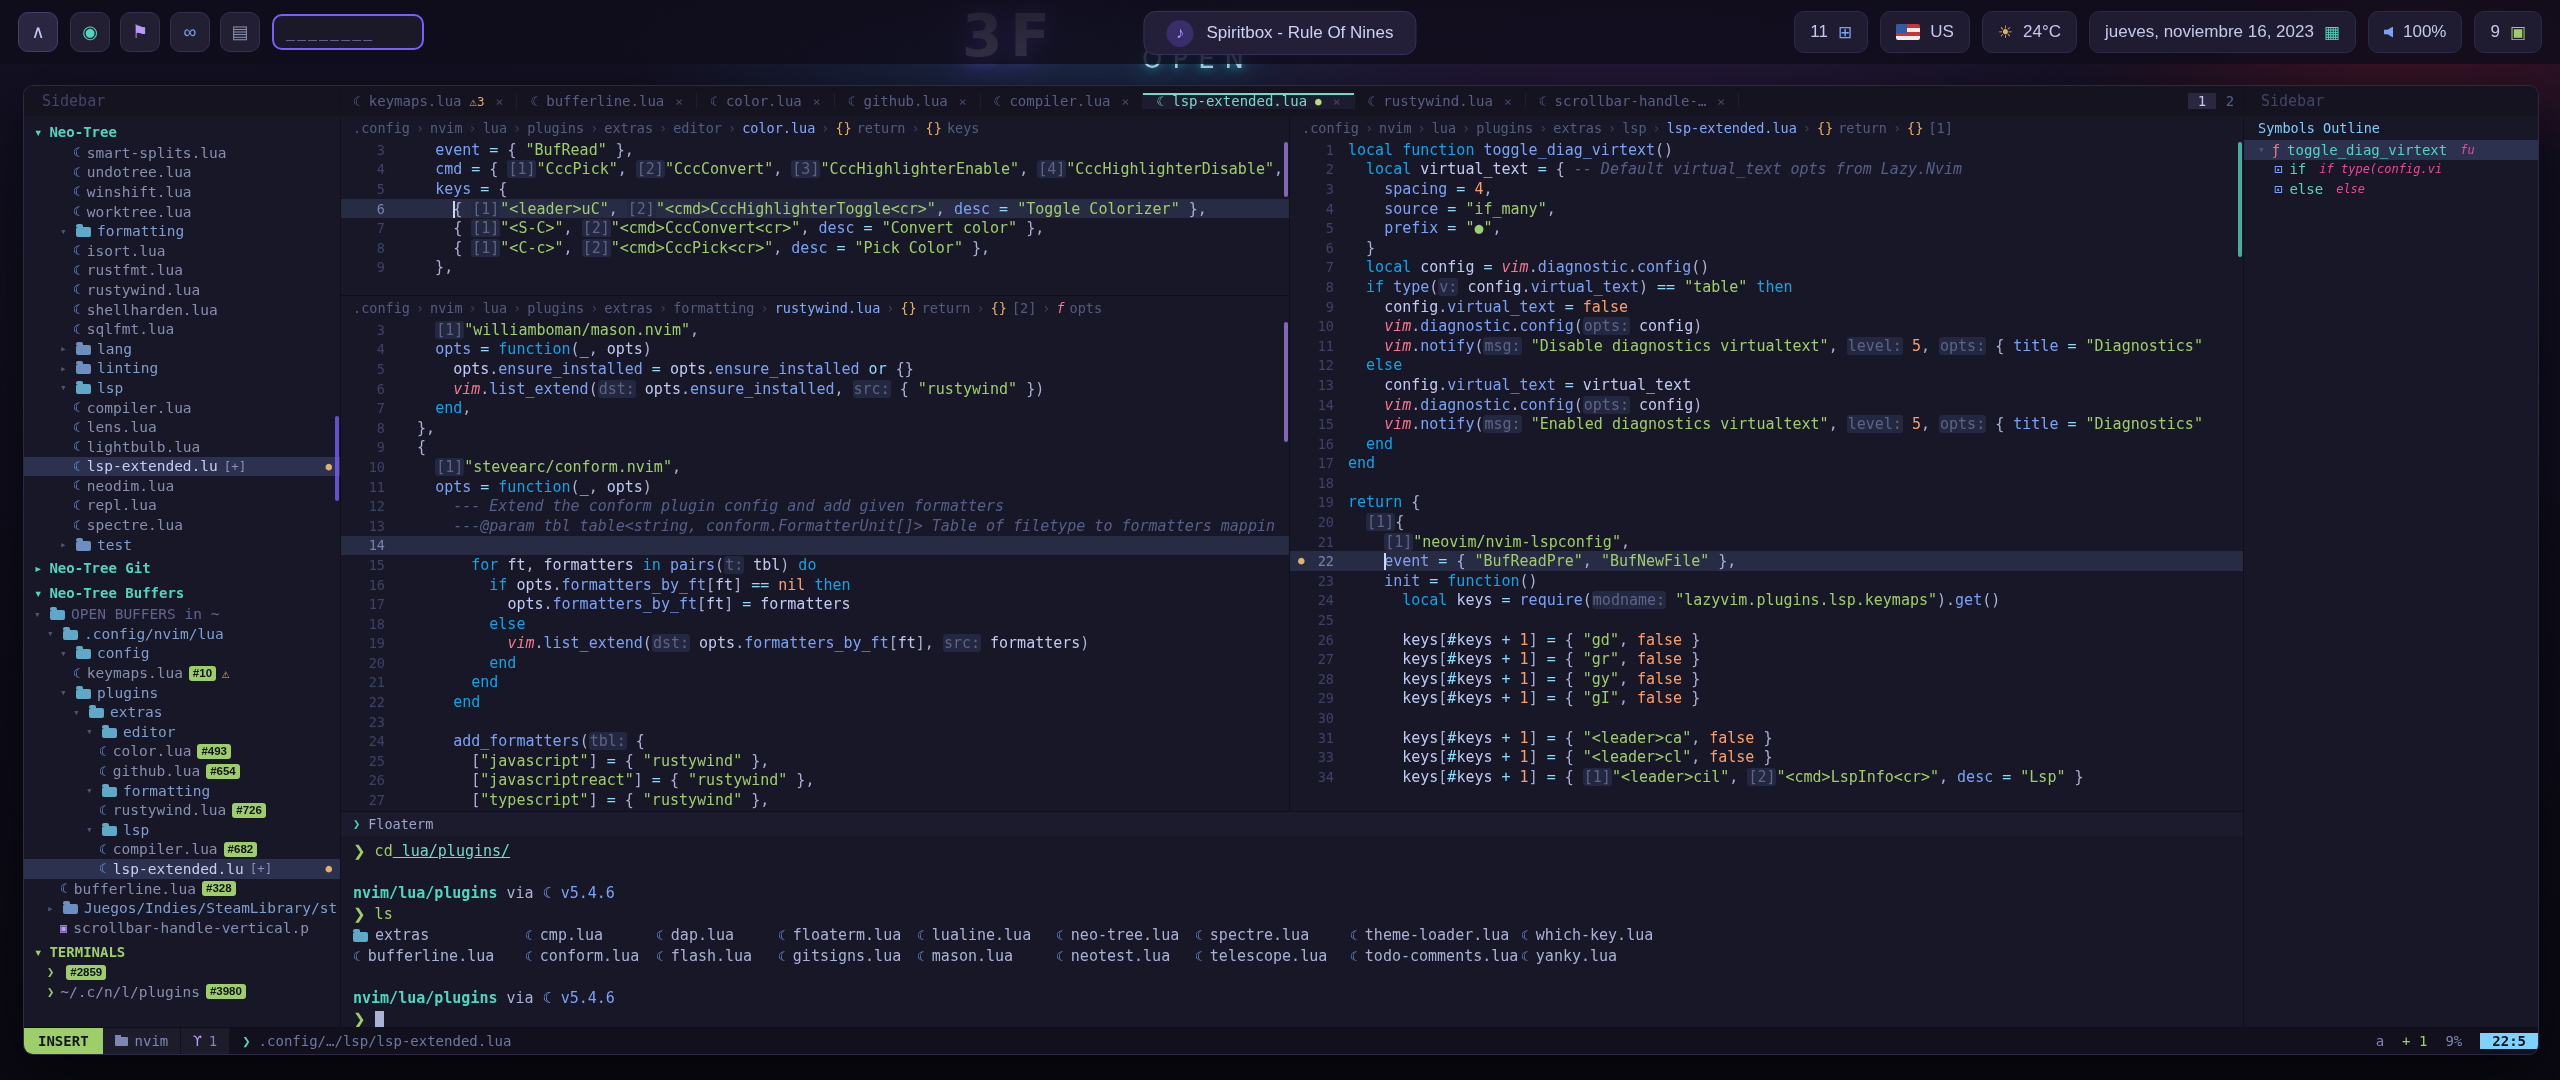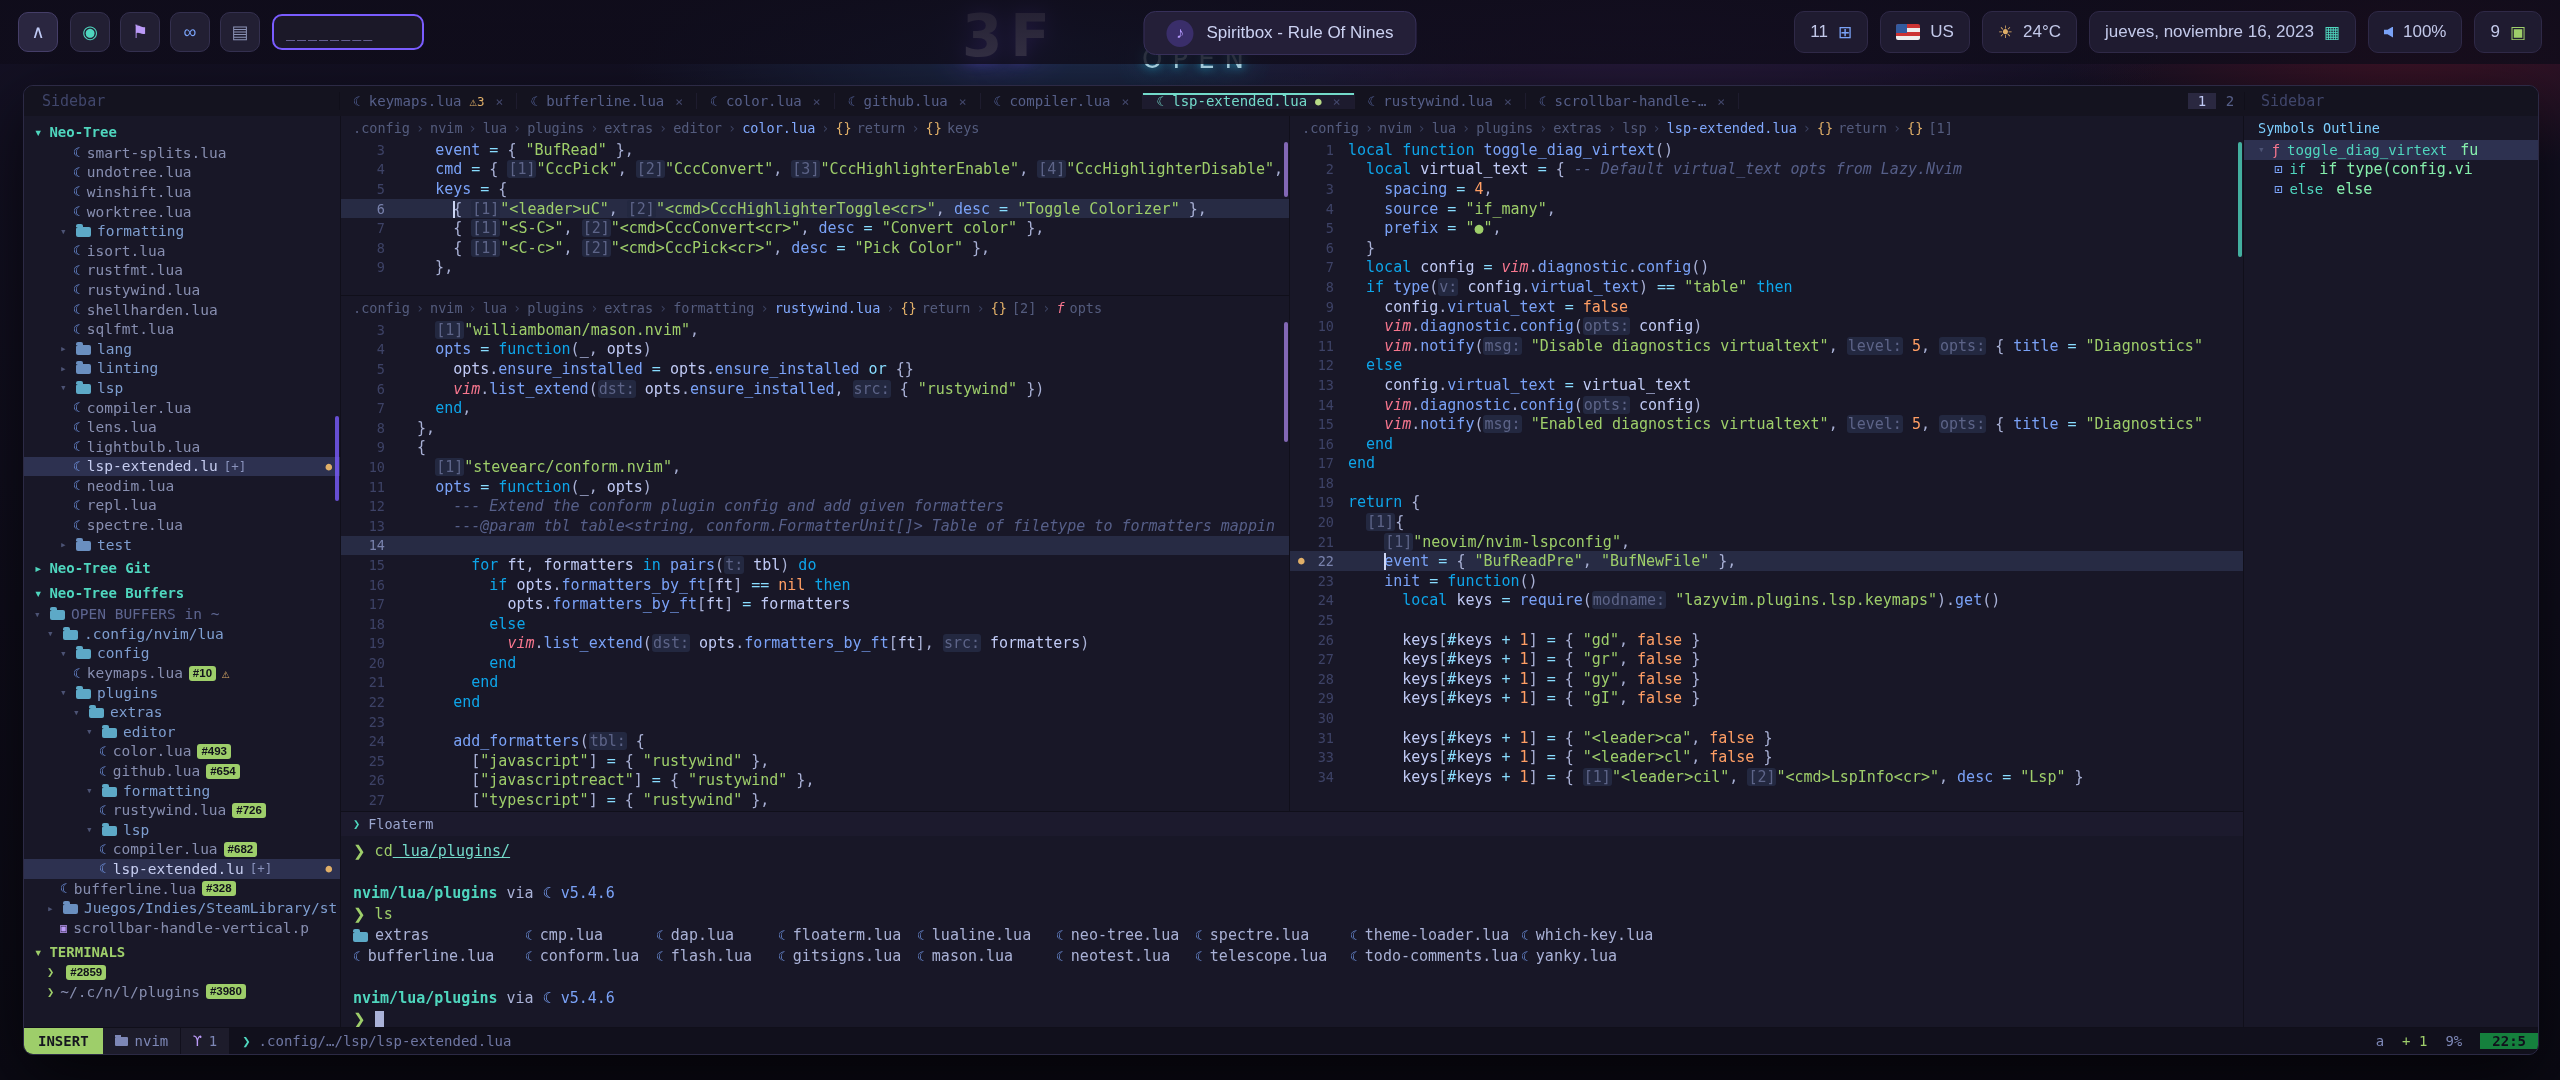--- a/index.html
+++ b/index.html
@@ -127,32 +127,32 @@
   .p-moon{color:#7aa2f7}
   .ls-cell{display:inline-flex;align-items:center;gap:7px;overflow:hidden;flex:0 0 auto}
   .block-cursor{display:inline-block;width:9px;height:17px;background:#aab2d8;margin-left:9px;vertical-align:middle}
 
   
   .symbols{width:294px;flex:0 0 294px;border-left:1px solid #100f1a;font-size:14px;overflow:hidden}
   .sym-title{height:24px;display:flex;align-items:center;gap:8px;padding-left:14px;color:#7dcfff;font-size:13.5px}
   .sym-row{height:19.6px;display:flex;align-items:center;gap:7px;white-space:nowrap;overflow:hidden;box-sizing:border-box}
   .sym-row.sel{background:#2d3150}
   .sym-label{color:#4fd6be}
-  .sym-hint{color:#86efac;font-size:15px;margin-left:6px;overflow:hidden}
+  .sym-hint{color:#ec4899;font-style:italic;font-size:12px;margin-left:6px;overflow:hidden}
   .sym-arrow{color:#4c5375;font-size:11px}
 
   
   .statusline{height:26px;flex:0 0 26px;background:#11101c;display:flex;align-items:stretch;font-size:14px;
     color:#7d87b6;border-top:1px solid #100f1a}
   .mode{background:#9ece6a;color:#15151f;font-weight:bold;padding:0 14px;display:flex;align-items:center}
   .sl-seg{display:flex;align-items:center;gap:7px;padding:0 12px;background:#1d1c2b;border-right:1px solid #11101c}
   .sl-path{display:flex;align-items:center;gap:8px;padding:0 12px;color:#6f77a3}
   .sl-right{margin-left:auto;display:flex;align-items:center;gap:18px;padding-right:0}
   .sl-count{color:#9ece6a}
-  .pos{background:#15803d;color:#11101c;font-weight:bold;padding:0 12px;display:flex;align-items:center}
+  .pos{background:#7dd3fc;color:#11101c;font-weight:bold;padding:0 12px;display:flex;align-items:center}
   .mini-folder{width:13px;height:9px;background:#7d87b6;border-radius:1px;position:relative}
   .mini-folder::before{content:"";position:absolute;top:-2px;left:0;width:6px;height:2px;background:inherit}
   .branch-ic{color:#bb9af7}
 </style>
 </head>
 <body>
 
 <div class="wallpaper">
   <div class="neon-3f">3F</div>
   <div class="neon-open">OPEN</div>

